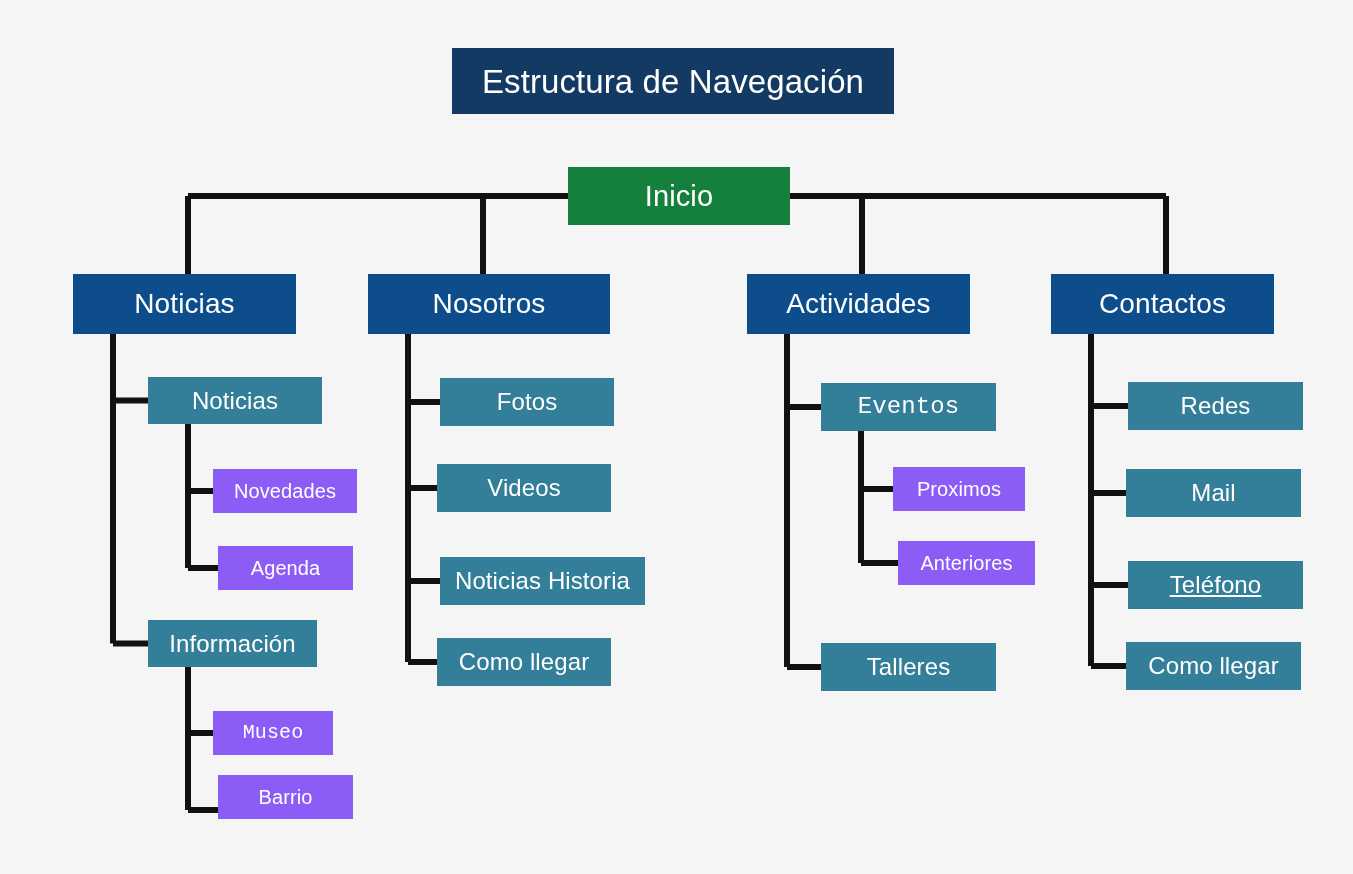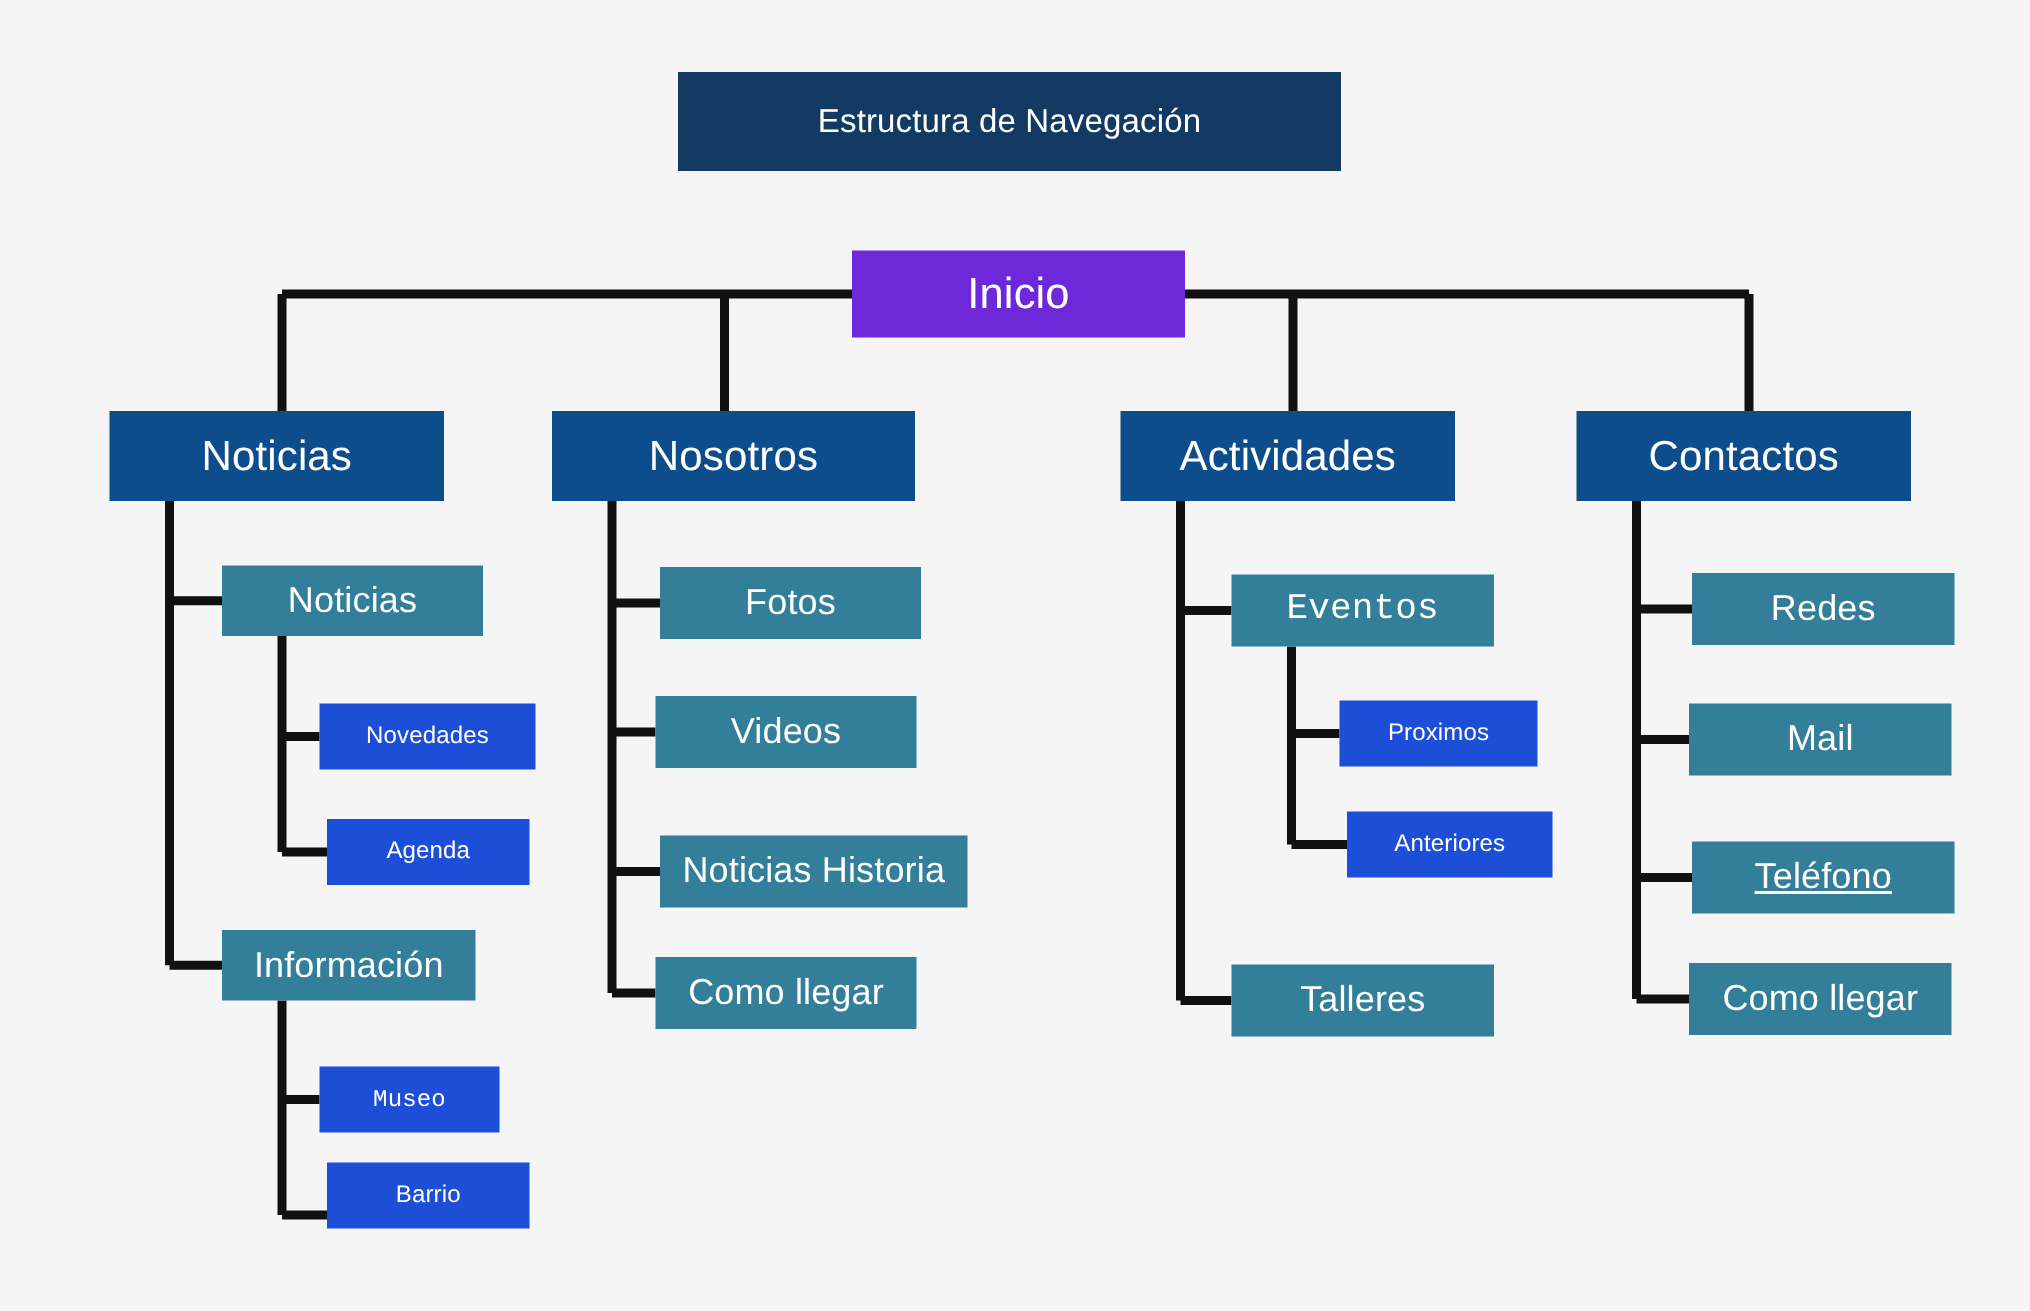--- a/index.html
+++ b/index.html
@@ -36,38 +36,38 @@
     justify-content: center;
     color: #ffffff;
     text-align: center;
     white-space: nowrap;
     line-height: 1;
     letter-spacing: 0.1px;
     z-index: 2;
   }
   .node.lvl-title {
     background: #123a63;
-    font-size: 22px;
+    font-size: 33px;
   }
   .node.lvl-root {
-    background: #6d28d9;
+    background: #15803d;
     font-size: 29px;
     text-align: right;
   }
   .node.lvl-2 {
     background: #0e4d8c;
     font-size: 28px;
   }
   .node.lvl-3 {
     background: #337f99;
     font-size: 24px;
   }
   .node.lvl-4 {
-    background: #1d4ed8;
-    font-size: 16px;
+    background: #8b5cf6;
+    font-size: 20px;
   }
 </style>
 </head>
 <body>
 
 <div id="diagram">
 
   <svg id="connectors" viewBox="0 0 1353 874" xmlns="http://www.w3.org/2000/svg">
       <line x1="188" y1="196" x2="568" y2="196" stroke="#111111" stroke-width="6" stroke-linecap="butt"></line>
       <line x1="790" y1="196" x2="1166" y2="196" stroke="#111111" stroke-width="6" stroke-linecap="butt"></line>

